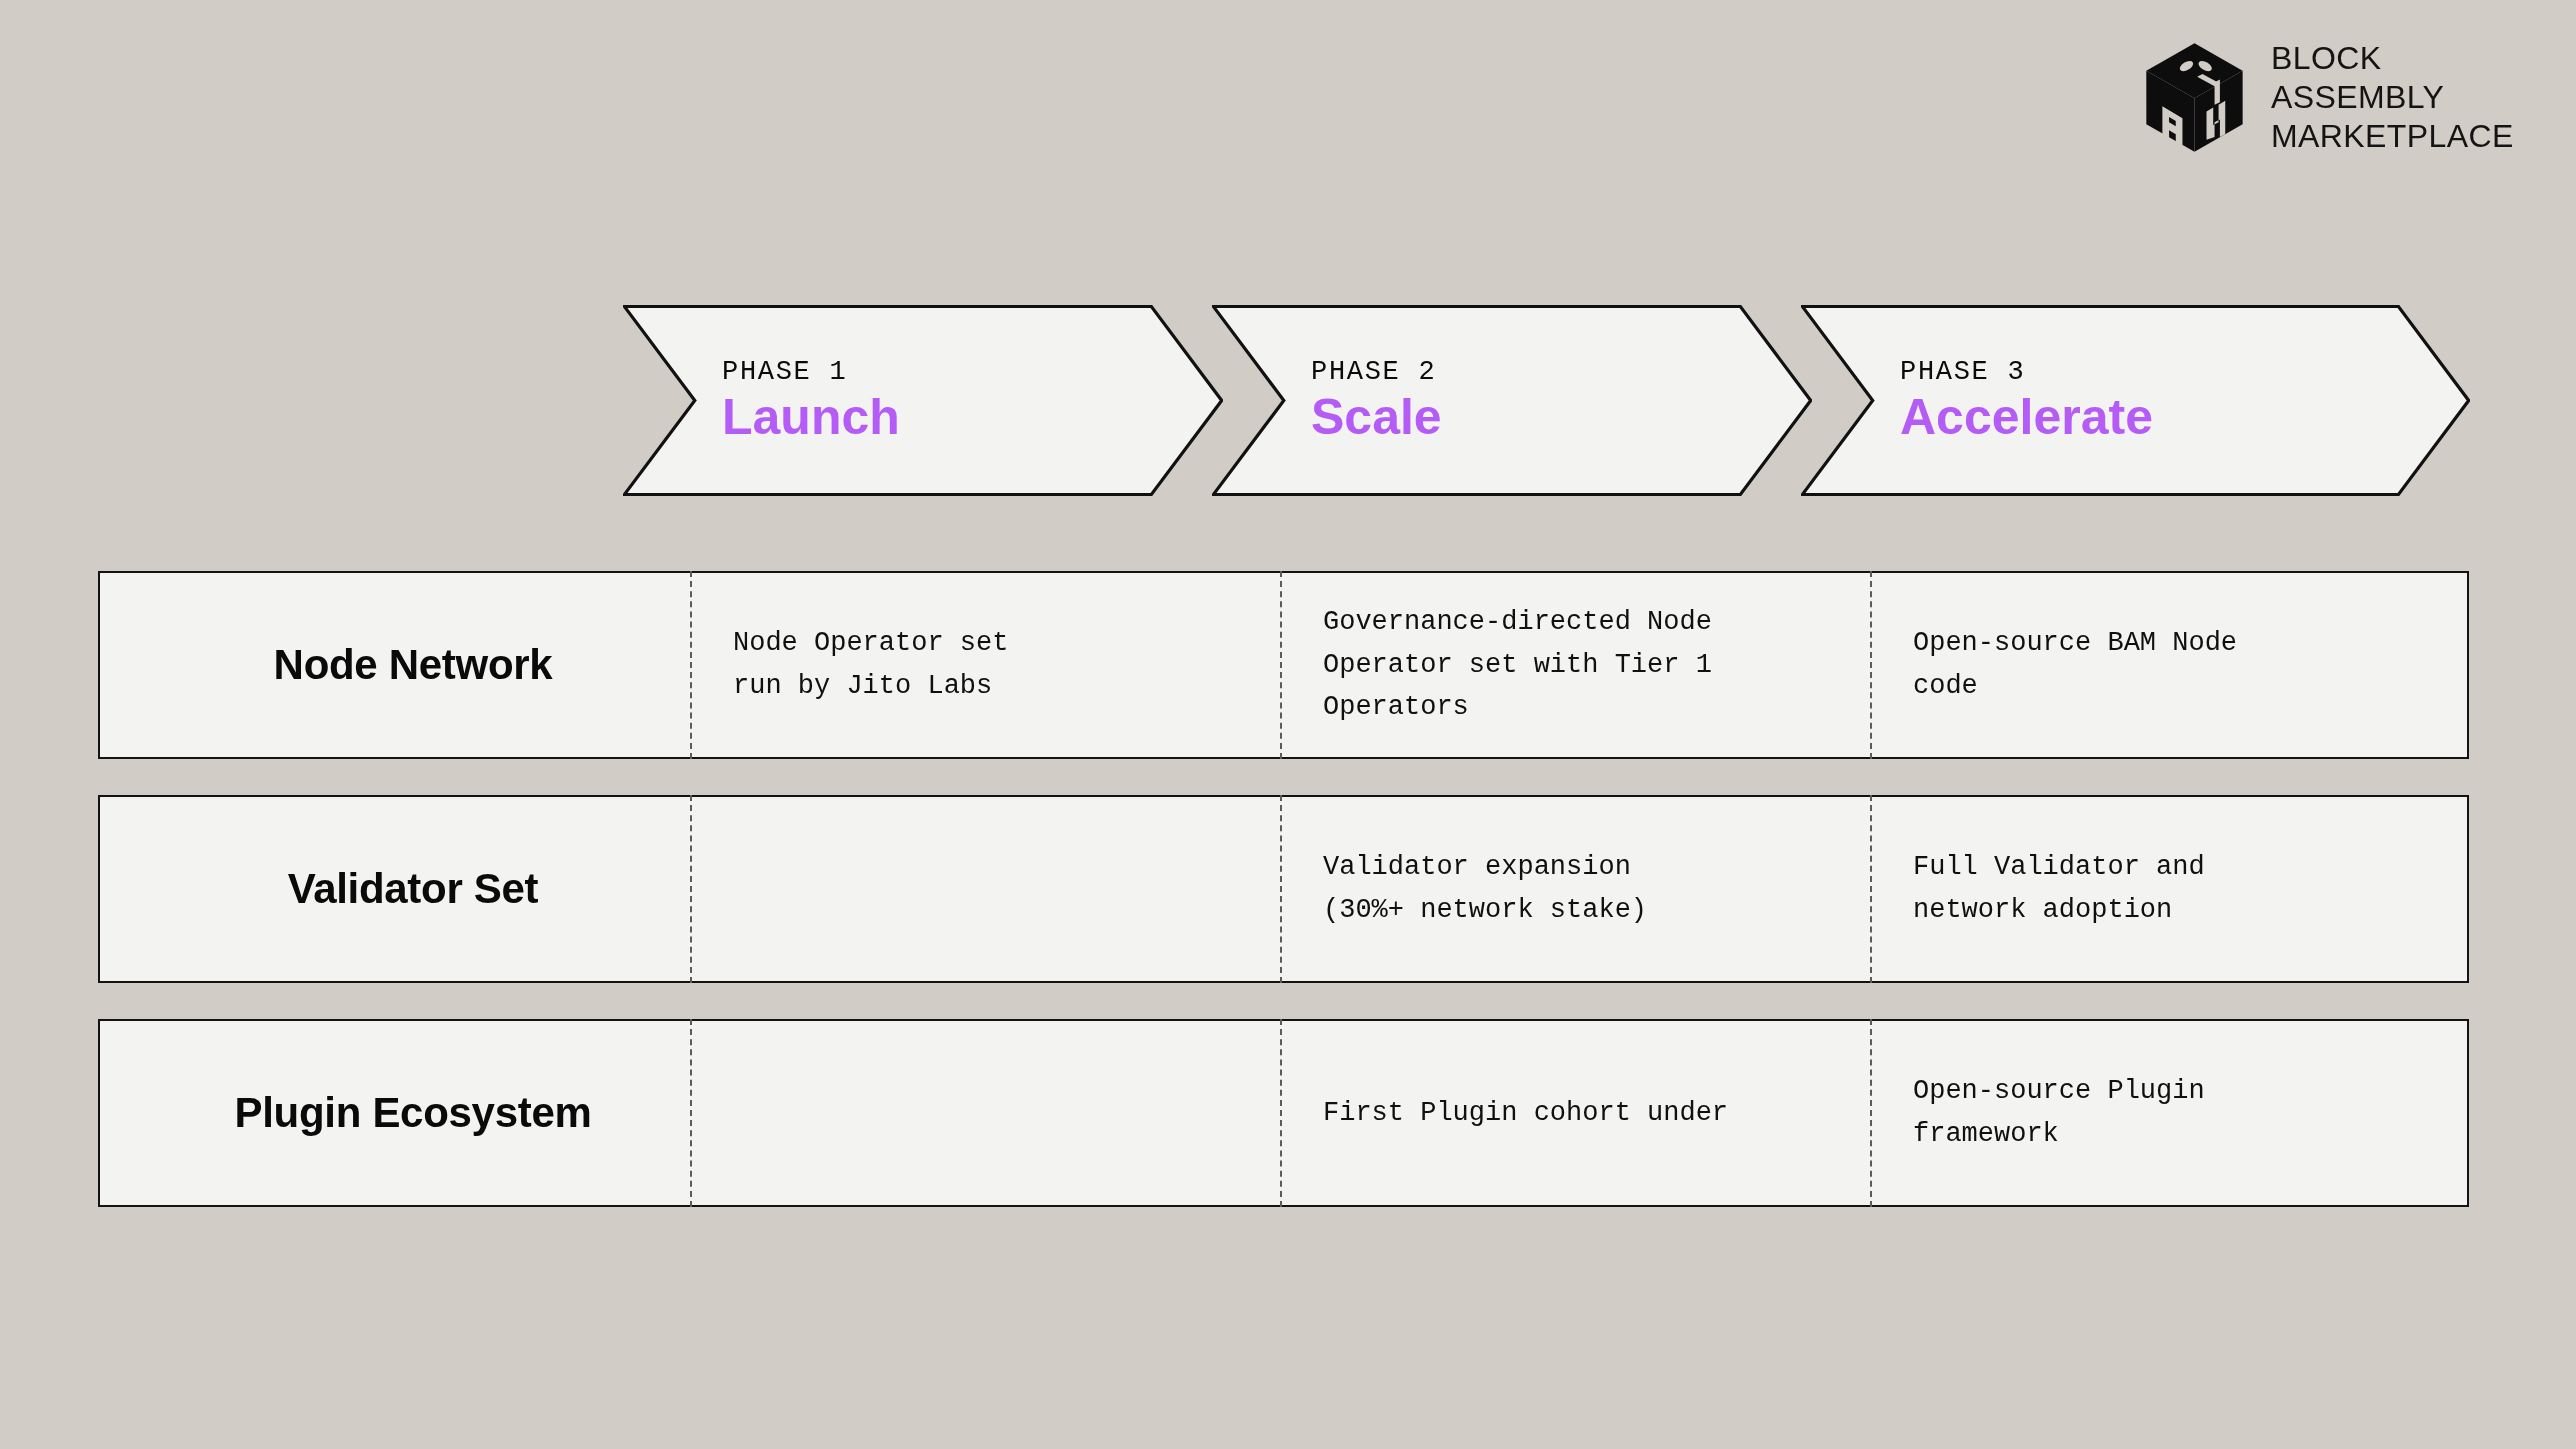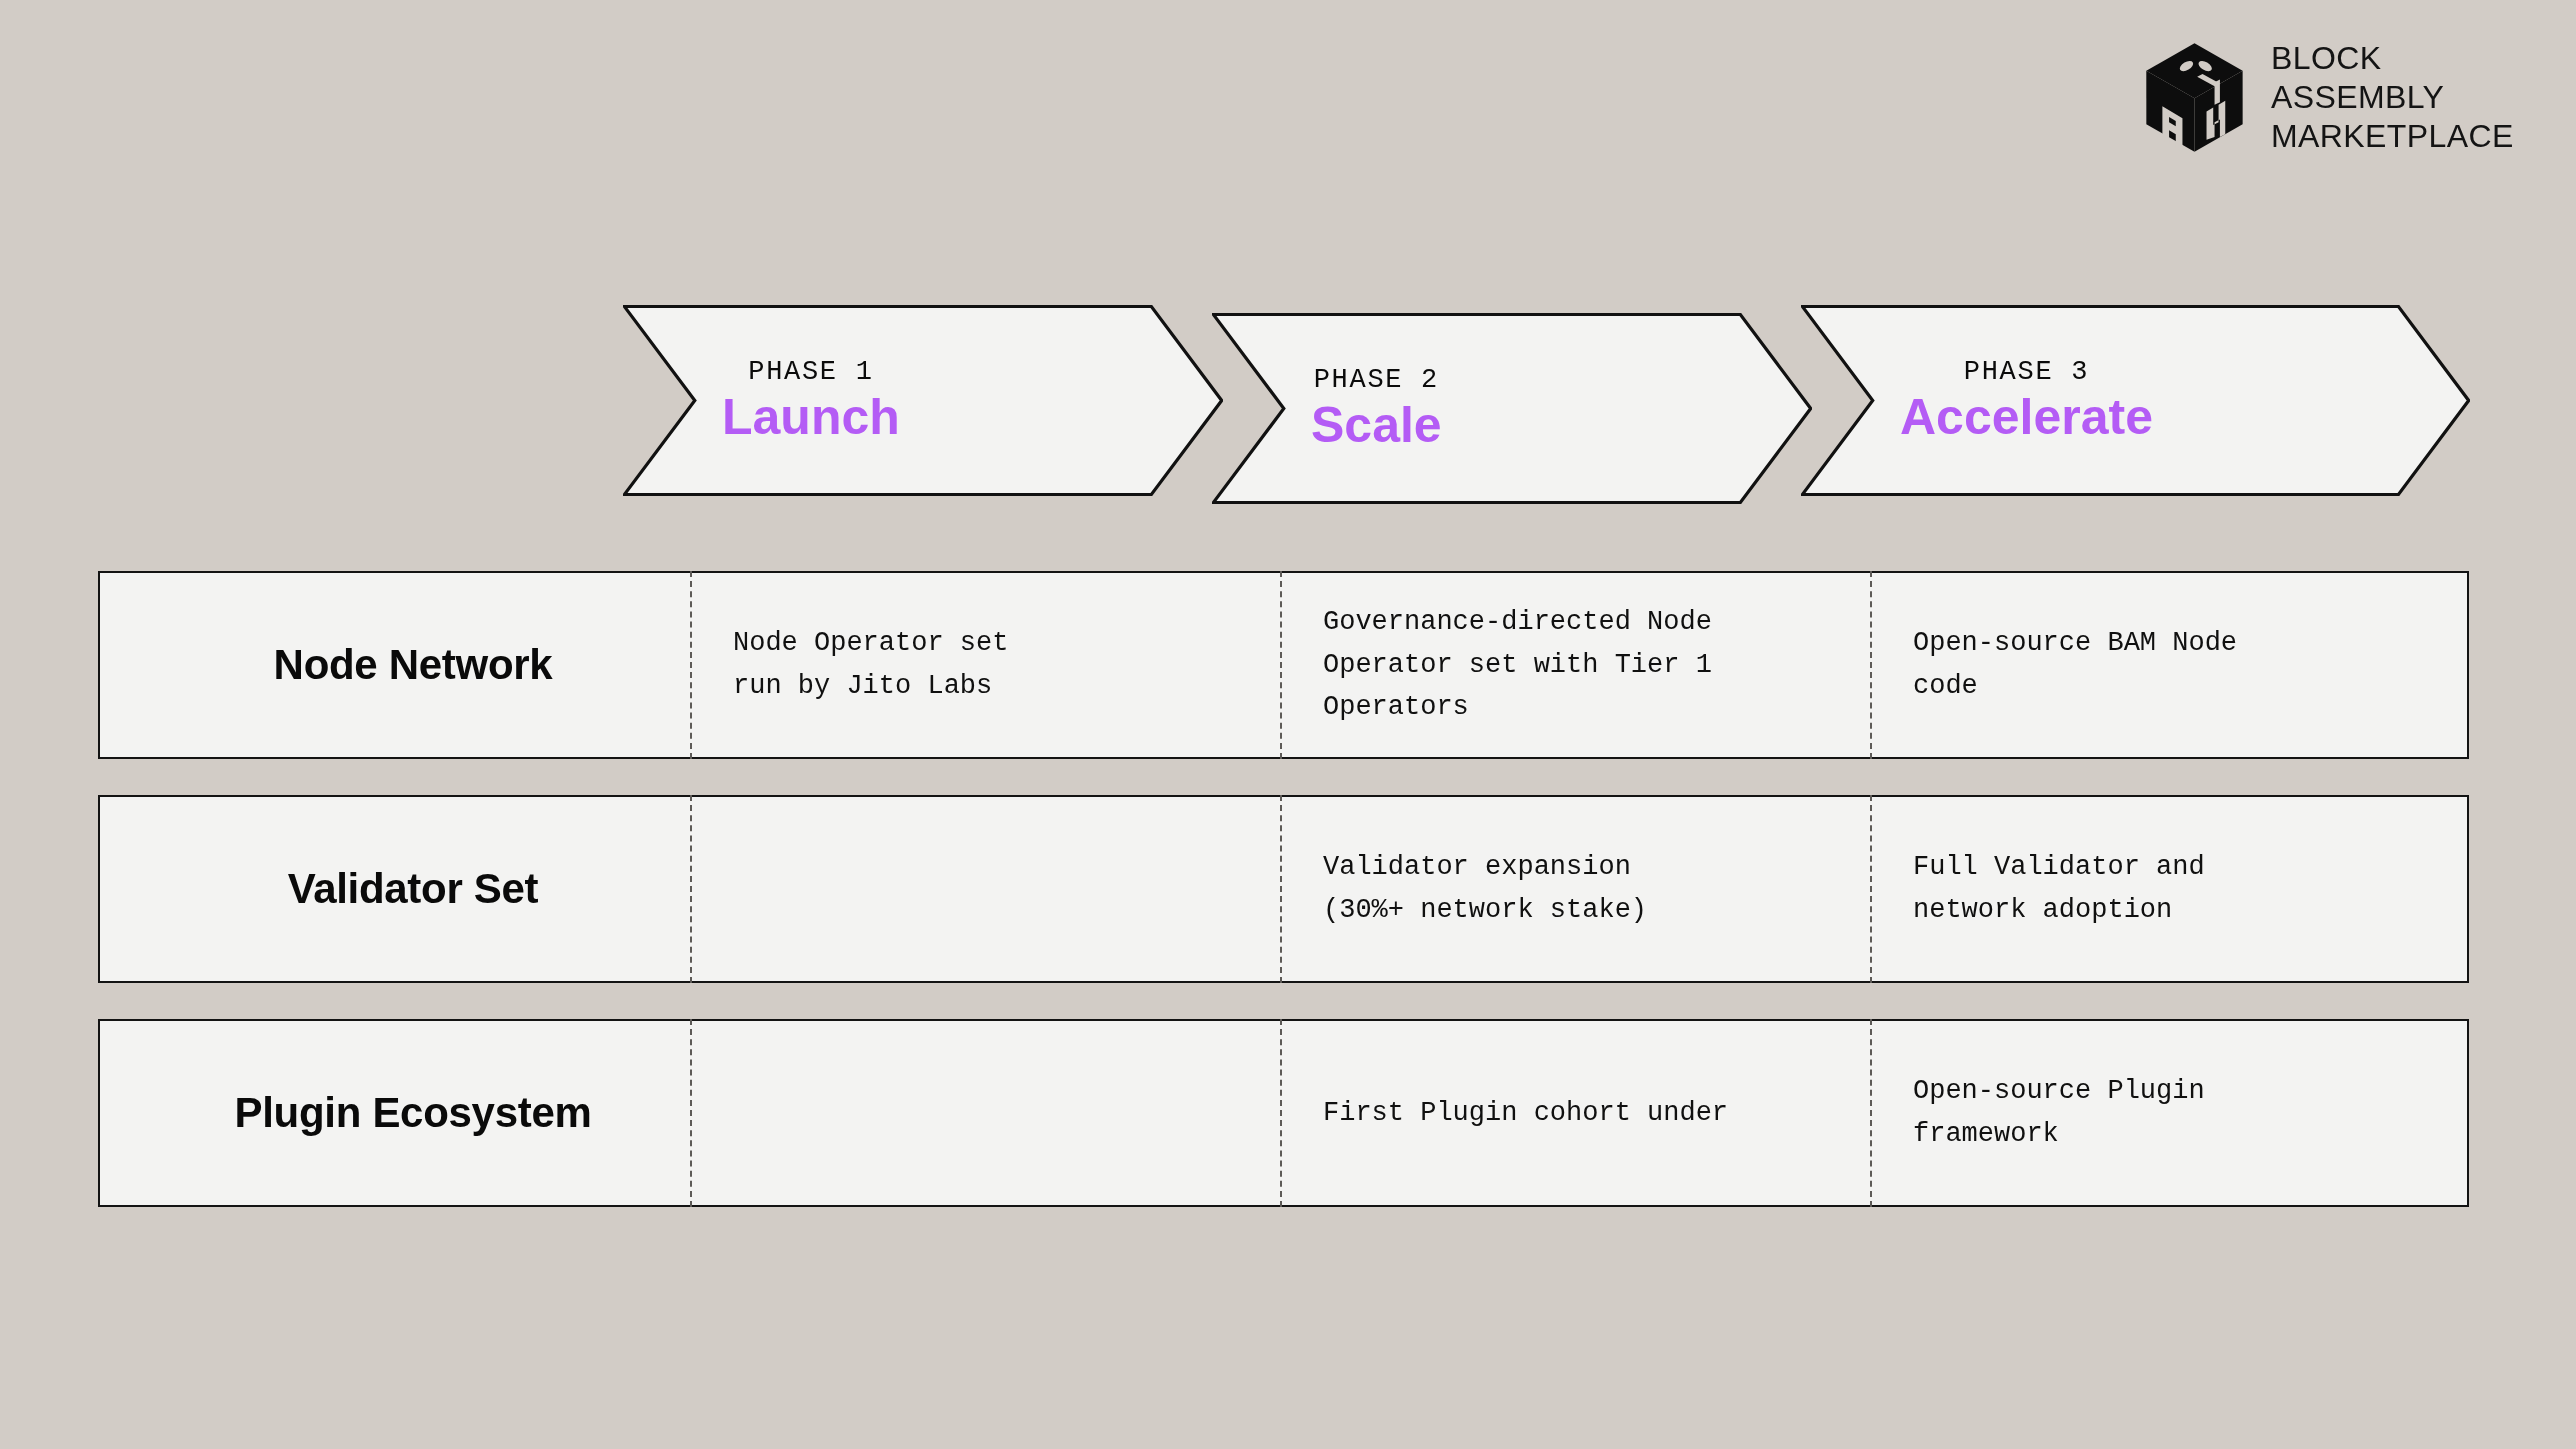--- a/index.html
+++ b/index.html
@@ -46,21 +46,20 @@
     white-space: nowrap;
   }
 
   
   #phase-banner {
     position: absolute;
     left: 0;
     top: 305px;
     width: 2208px;
     height: 191px;
-    text-align: center;
   }
   .phase-chevron {
     position: absolute;
     top: 0;
     height: 191px;
   }
   .phase-chevron svg {
     position: absolute;
     left: 0;
     top: 0;
@@ -210,21 +209,21 @@
   <div class="phase-chevron" style="left:623px; width:600px;">
     <svg viewBox="0 0 894 285" preserveAspectRatio="none" aria-hidden="true">
       <path class="chev-fill" vector-effect="non-scaling-stroke" d="M2,2 L787,2 L892,142.5 L787,283 L2,283 L107,142.5 Z"></path>
     </svg>
     <div class="phase-text" style="left:99px;">
       <span class="phase-kicker">PHASE 1</span>
       <span class="phase-name">Launch</span>
     </div>
   </div>
 
-  <div class="phase-chevron" style="left:1212px; width:600px;margin-top:8px;">
+  <div class="phase-chevron" style="left:1212px; width:600px;">
     <svg viewBox="0 0 894 285" preserveAspectRatio="none" aria-hidden="true">
       <path class="chev-fill" vector-effect="non-scaling-stroke" d="M2,2 L787,2 L892,142.5 L787,283 L2,283 L107,142.5 Z"></path>
     </svg>
     <div class="phase-text" style="left:99px;">
       <span class="phase-kicker">PHASE 2</span>
       <span class="phase-name">Scale</span>
     </div>
   </div>
 
   <div class="phase-chevron" style="left:1801px; width:669px;">

